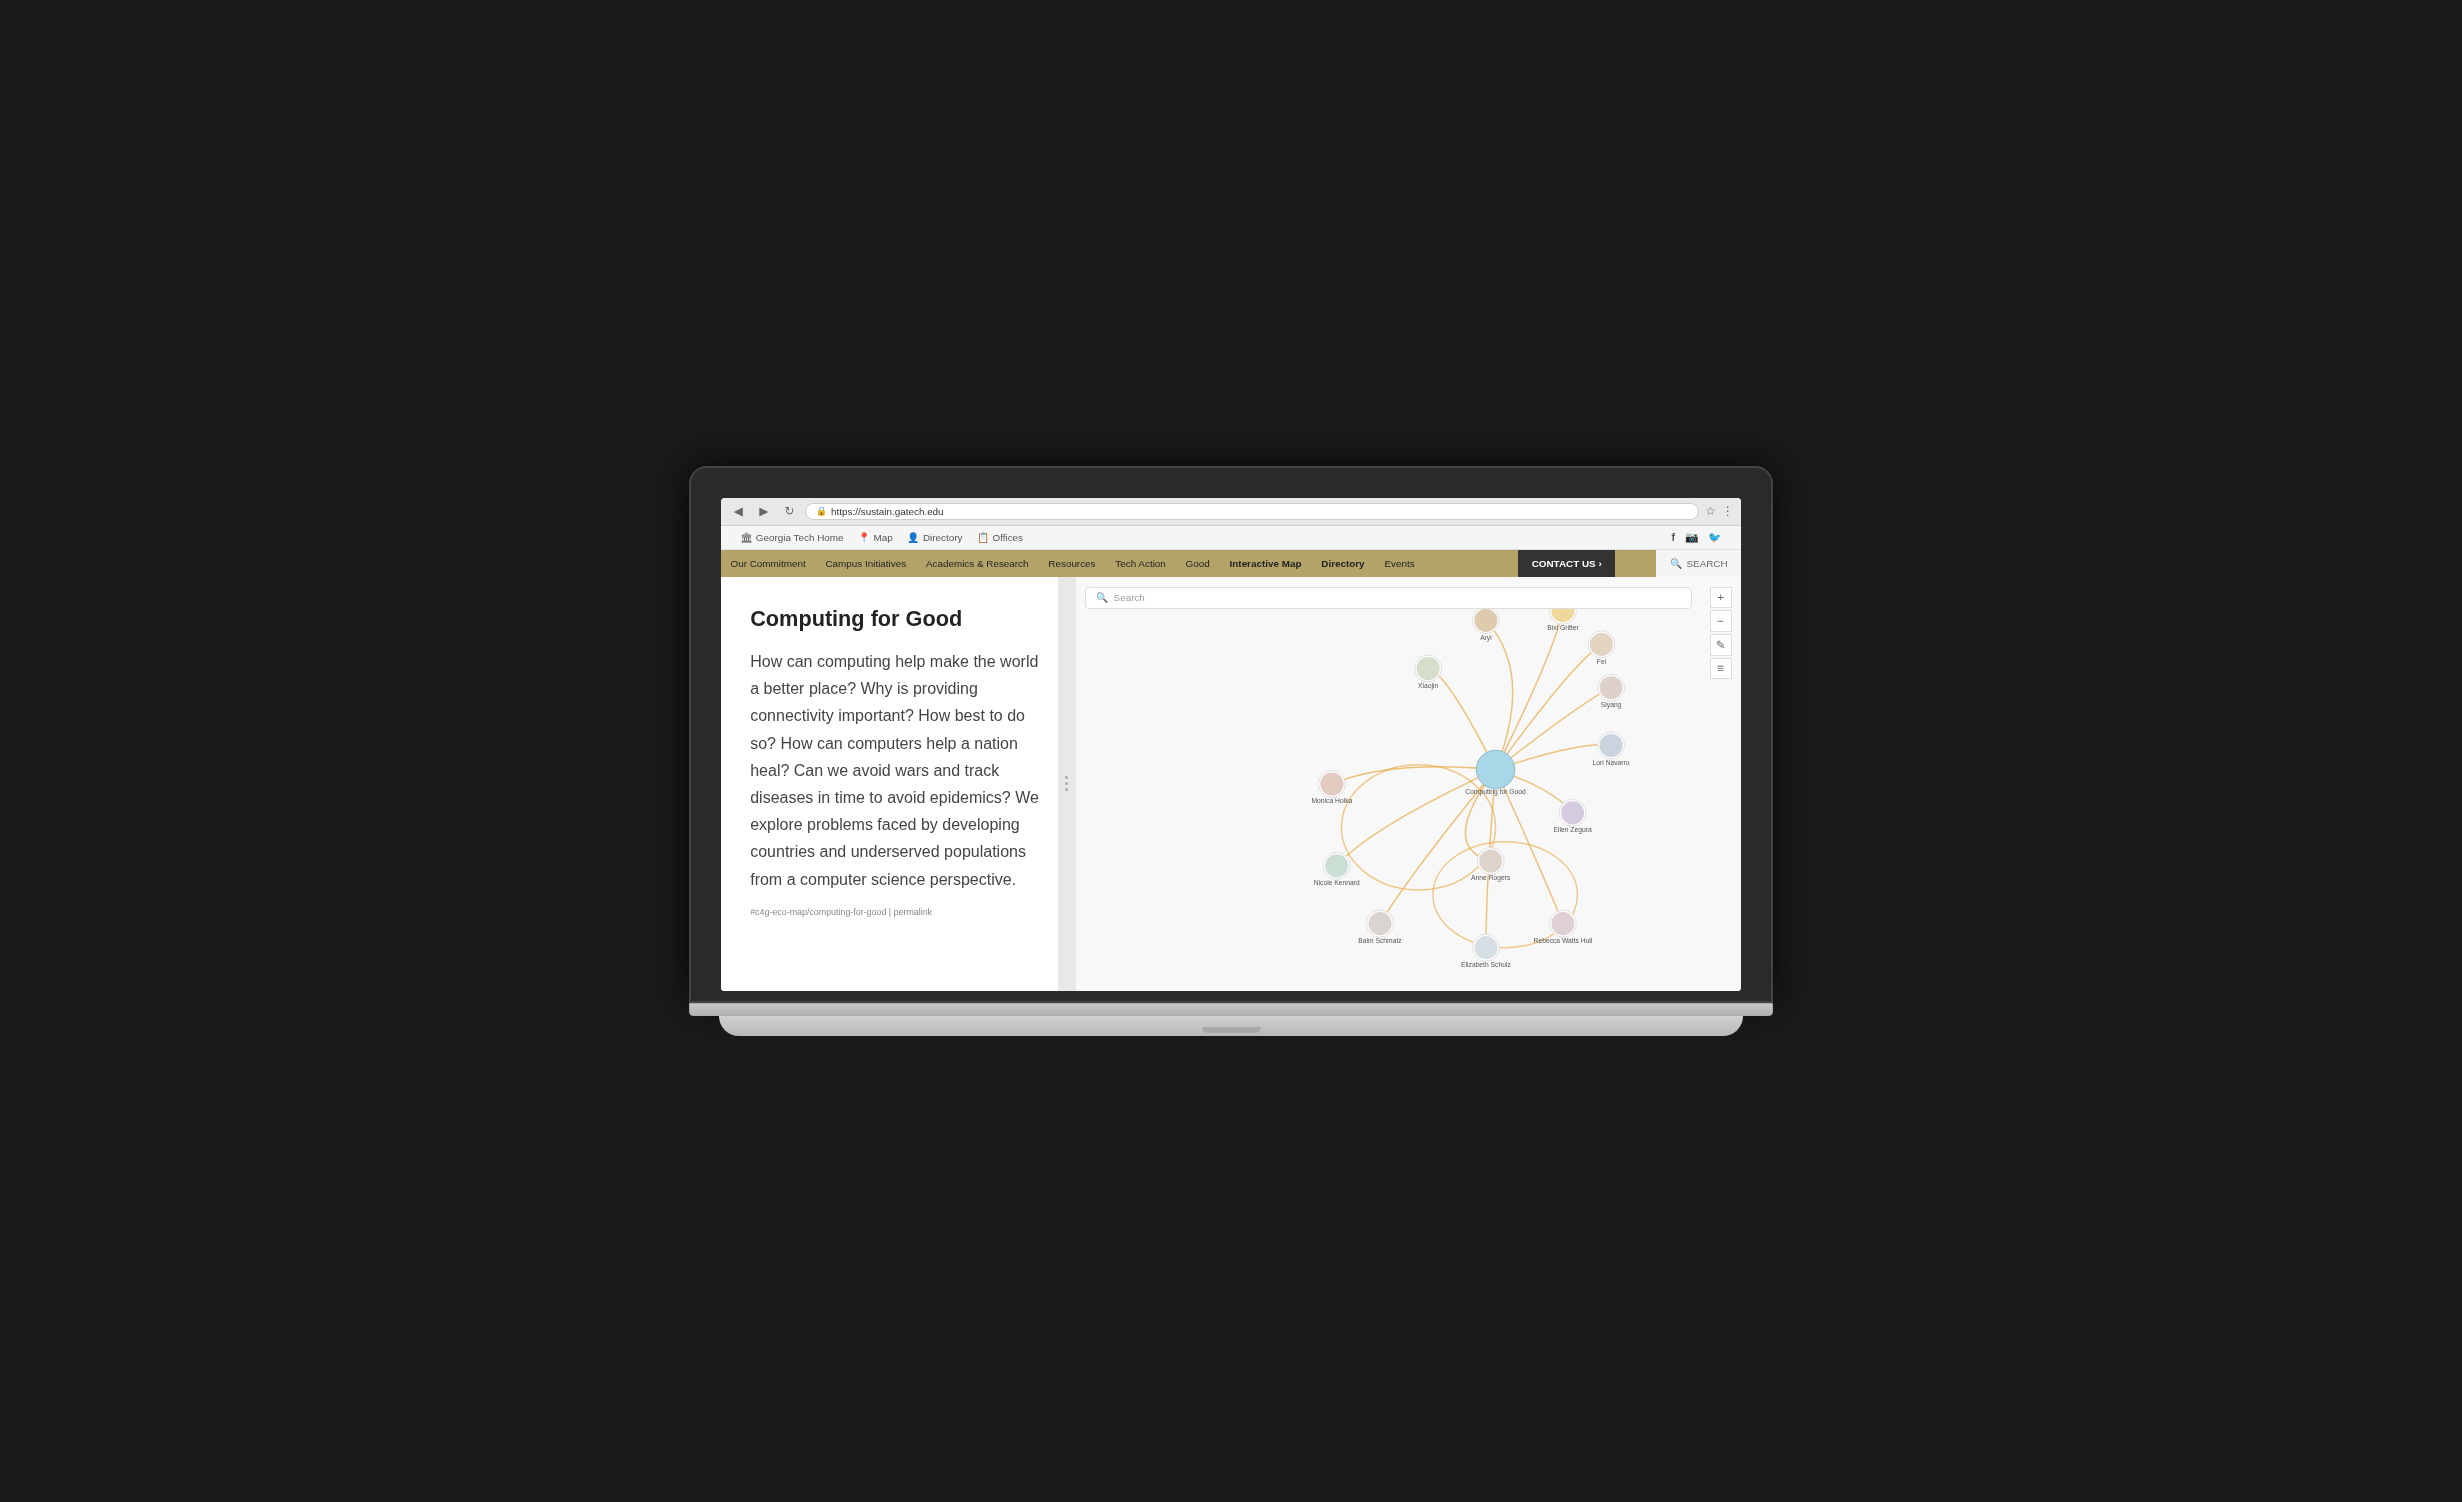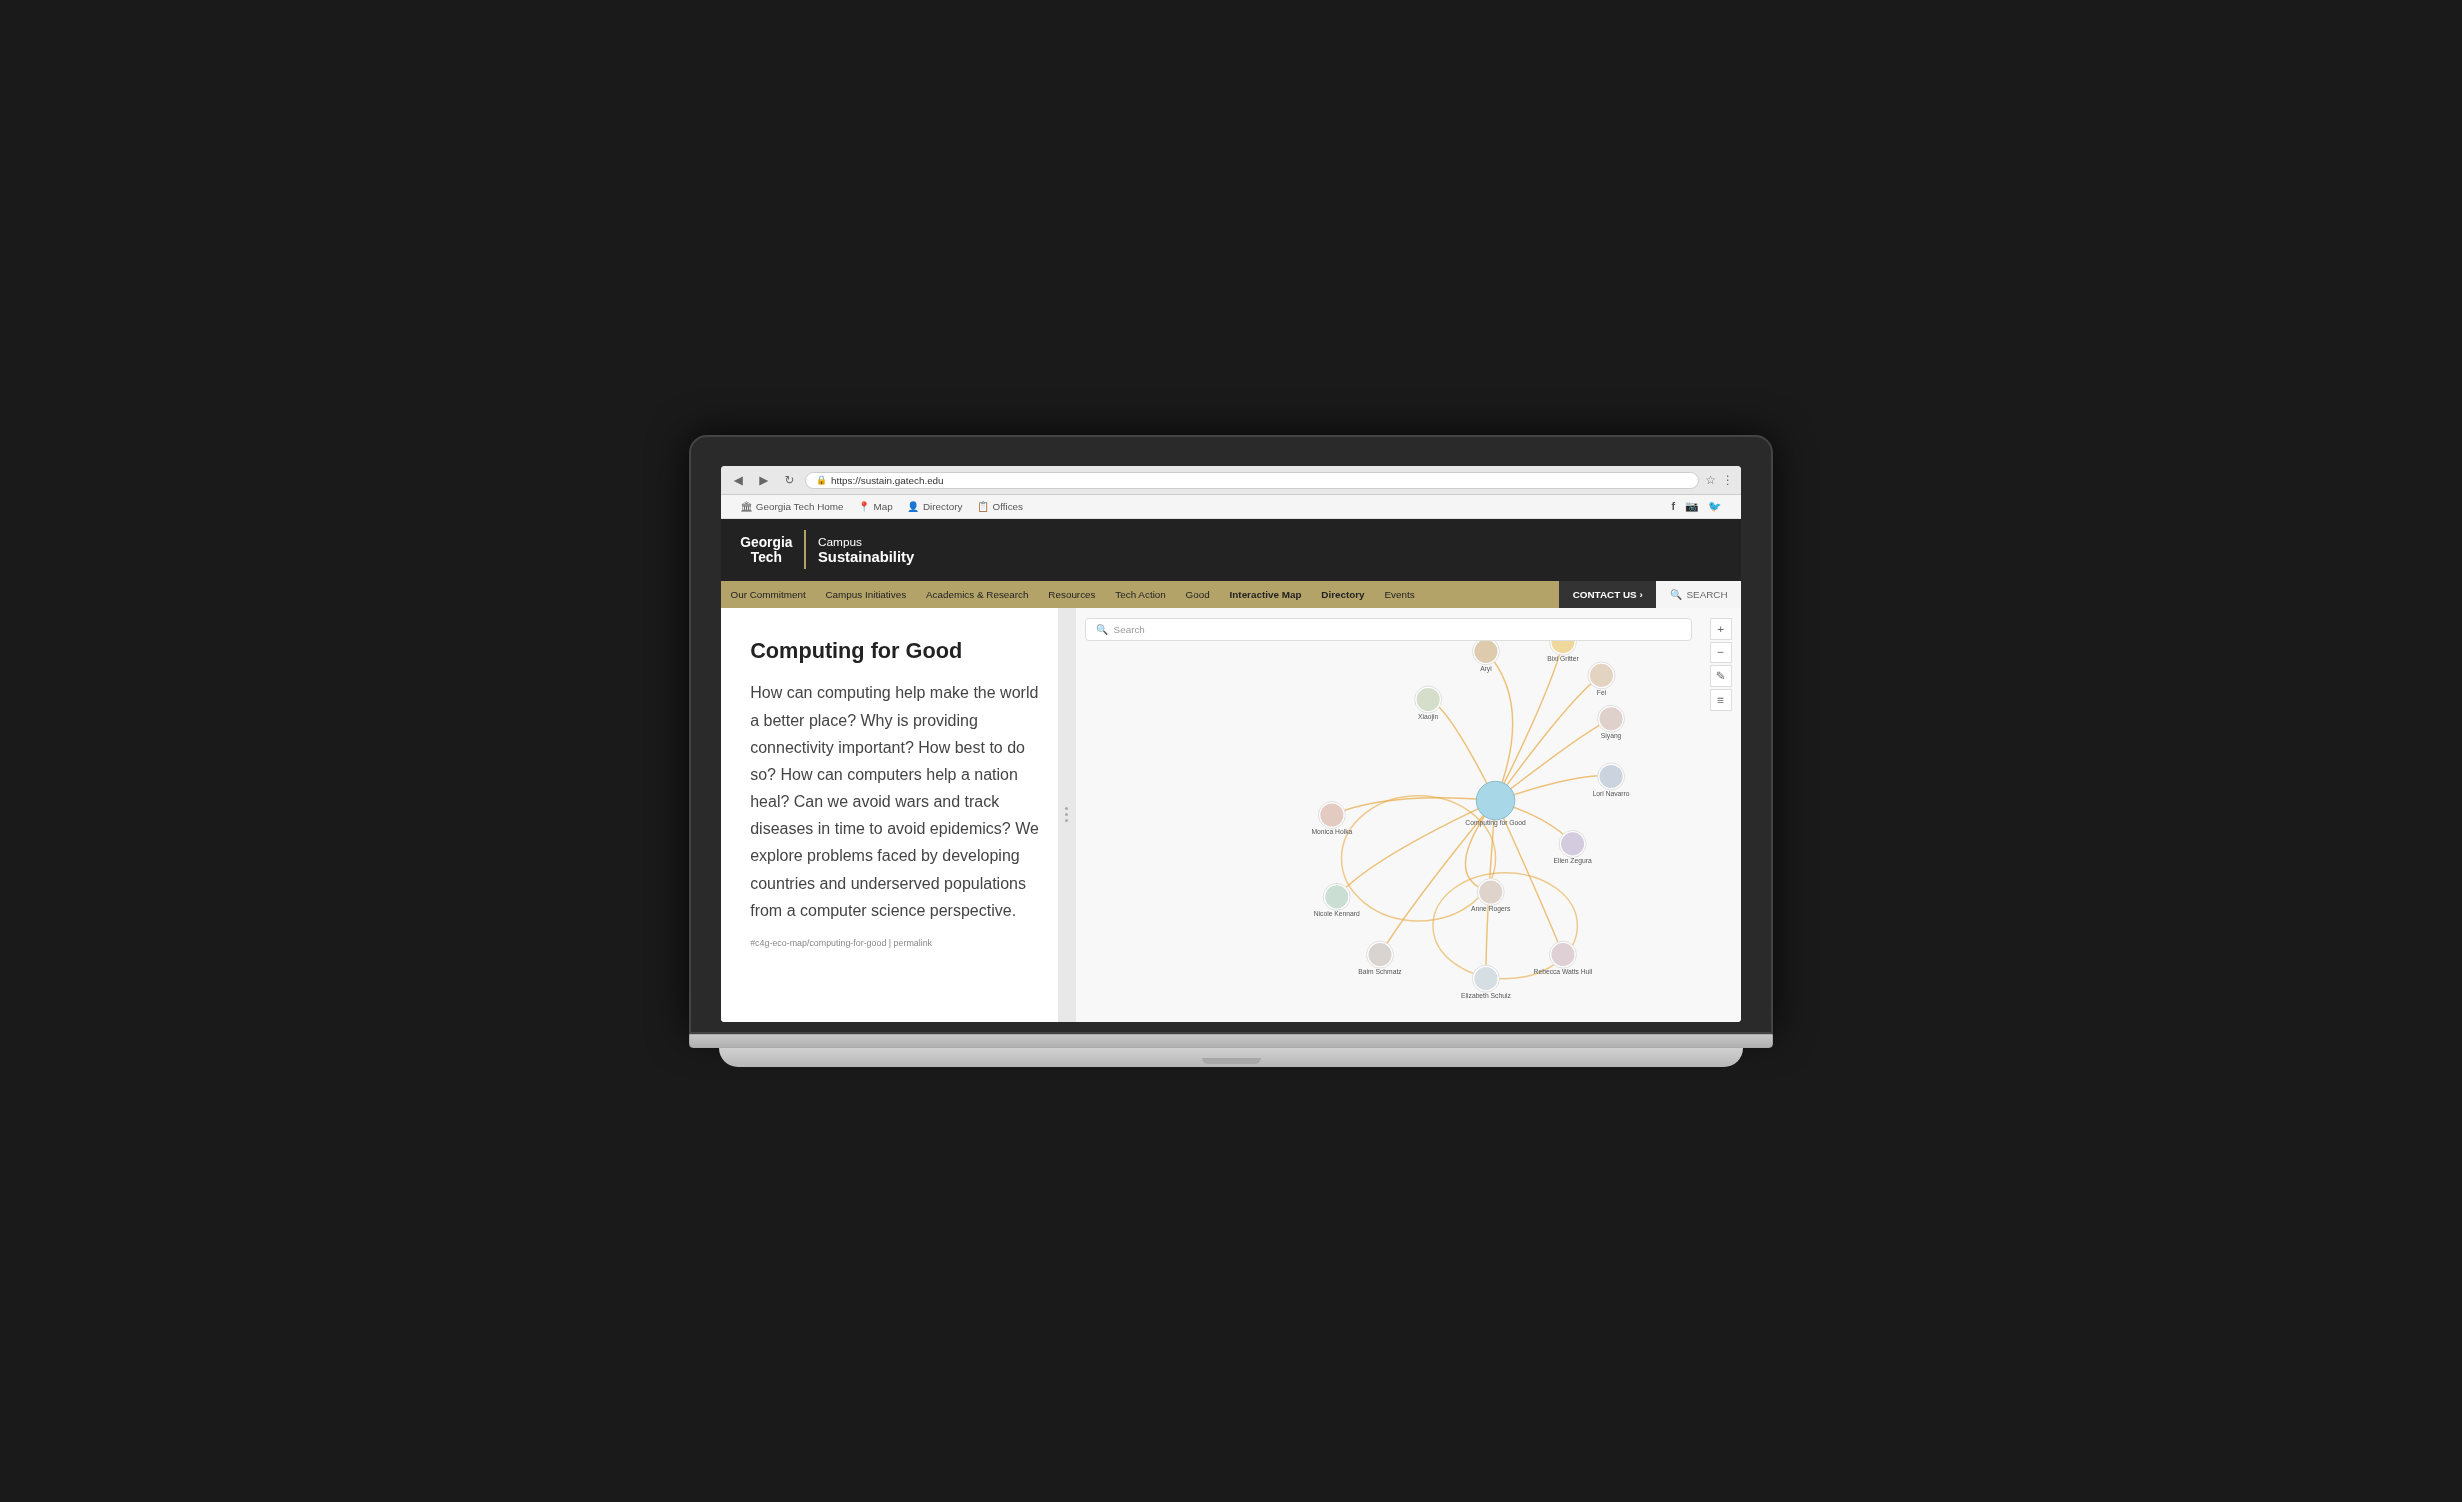--- a/index.html
+++ b/index.html
@@ -183,20 +183,21 @@
       height: 39px;
       background: #b3a369;
       margin: 0 5.9px;
     }
 
     
     .main-nav {
       background: #b3a369;
       display: flex;
       align-items: stretch;
+      gap: 41px;
     }
 
     .nav-items {
       display: flex;
       align-items: center;
       flex: 1;
     }
 
     .nav-item {
       padding: 7.9px 9.9px;
@@ -460,32 +461,20 @@
             <span>Offices</span>
           </div>
         </div>
         <div class="topbar-right">
           <span style="font-weight:bold;font-size:10.8px;">f</span>
           <span style="font-size:10.8px;">📷</span>
           <span style="font-size:10.8px;">🐦</span>
         </div>
       </div>
 
-      <div class="site-header">
-        <div class="site-logo">
-          <div style="text-align:center;">
-            <div class="logo-text-gt" style="font-size:13.8px;line-height:1.1;">Georgia<br>Tech</div>
-          </div>
-          <div class="logo-divider"></div>
-          <div>
-            <div style="color:#fff;font-size:11.8px;">Campus</div>
-            <div style="color:#fff;font-size:14.8px;font-weight:bold;">Sustainability</div>
-          </div>
-        </div>
-      </div>
 
       <div class="main-nav">
         <div class="nav-items">
           <div class="nav-item">Our Commitment</div>
           <div class="nav-item">Campus Initiatives</div>
           <div class="nav-item">Academics &amp; Research</div>
           <div class="nav-item">Resources</div>
           <div class="nav-item">Tech Action</div>
           <div class="nav-item">Good</div>
           <div class="nav-item bold" style="font-weight:bold;">Interactive Map</div>

